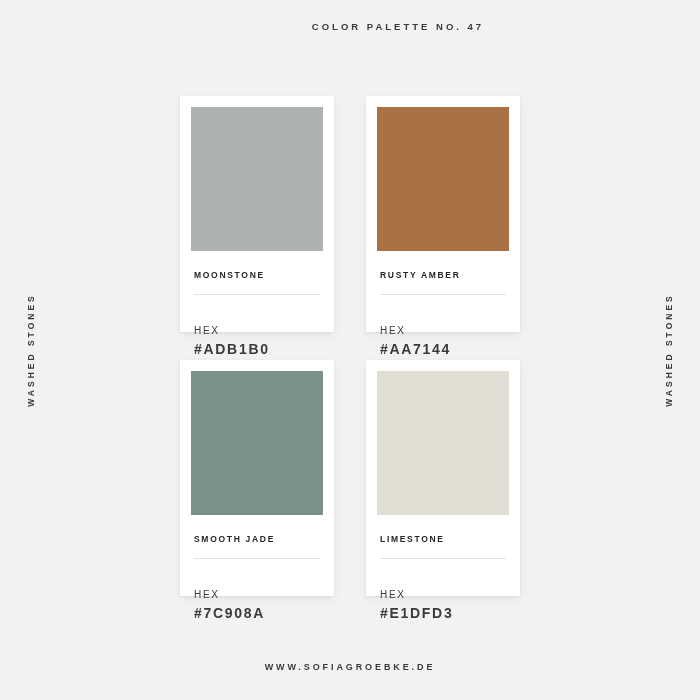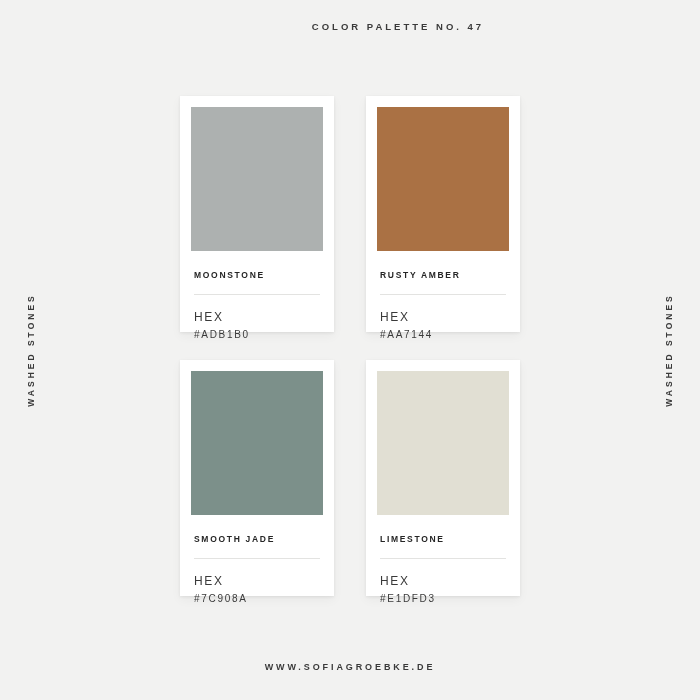--- a/index.html
+++ b/index.html
@@ -99,31 +99,31 @@
   }
 
   .swatch-divider {
     border: none;
     border-top: 1px solid #e3e3e1;
     margin: 14px 0 0 0;
     width: 100%;
   }
 
   .swatch-hex-label {
-    font-size: 12px;
+    font-size: 10px;
     font-weight: 400;
     letter-spacing: 1.7px;
     color: #3a3a3a;
     text-transform: uppercase;
-    margin-top: 15px;
+    margin-top: 30px;
   }
 
   .swatch-hex-value {
-    font-size: 10px;
-    font-weight: 400;
+    font-size: 14px;
+    font-weight: 700;
     letter-spacing: 1.7px;
     color: #3a3a3a;
     text-transform: uppercase;
     margin-top: 5px;
   }
 
   
   .footer-url {
     position: absolute;
     bottom: 28px;

